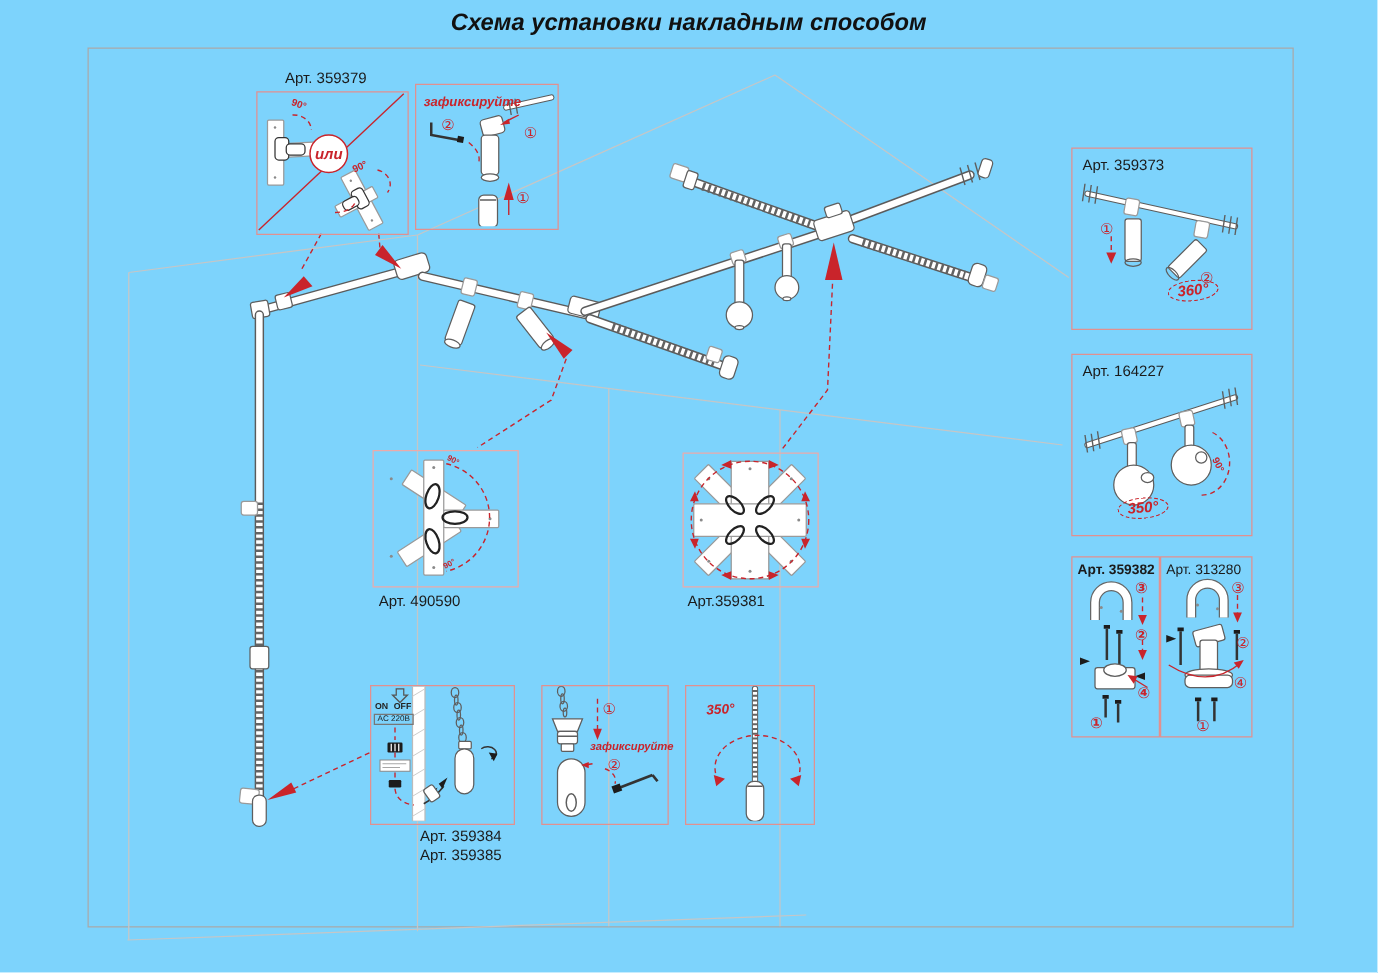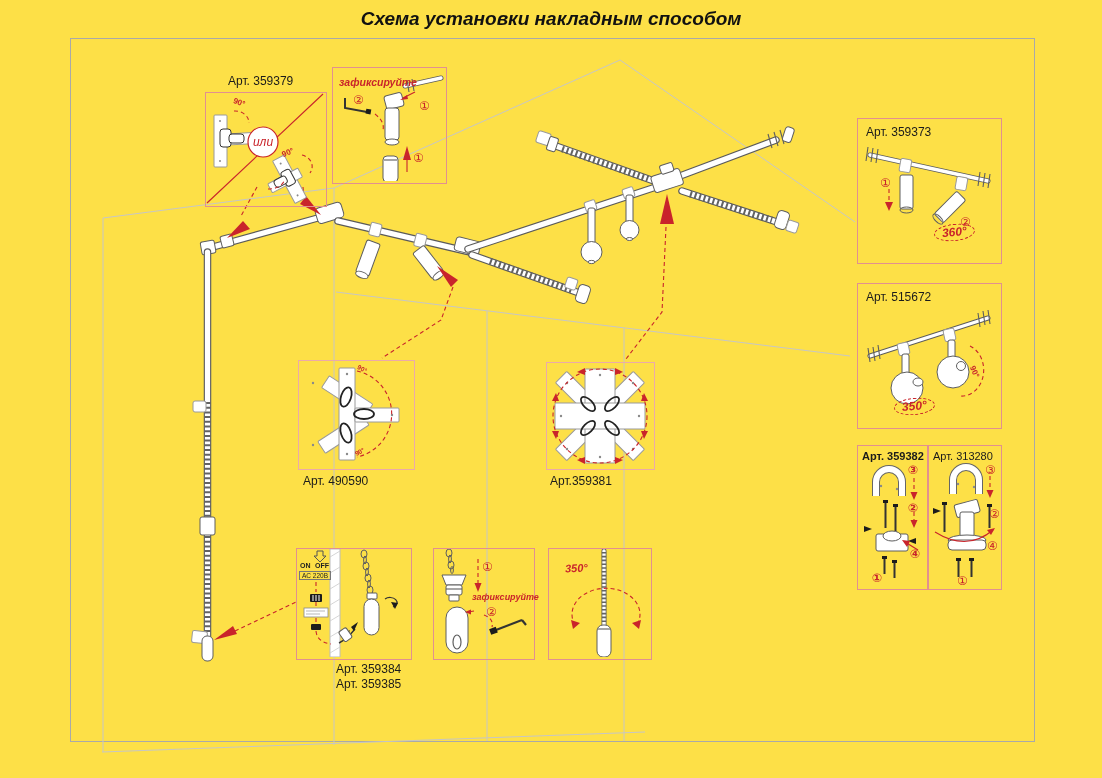--- a/index.html
+++ b/index.html
@@ -1,35 +1,35 @@
 <!DOCTYPE html>
 <html style="--accent-red: #c9242b; --box-border: #e2908f; --line-gray: #c6c6c6; --ink: #1b1b1b;"><head>
 <meta charset="utf-8">
 <style>
   :root{
     --accent-red:#c9242b; --box-border:#e2908f; --line-gray:#c6c6c6; --ink:#1b1b1b;
   }
   html,body{margin:0;padding:0;background:#fff;}
-  #page{position:relative;width:1102px;height:778px;background:#fde047;overflow:hidden;
+  #page{position:relative;width:1102px;height:778px;background:#7dd3fc;overflow:hidden;
         font-family:"Liberation Sans","DejaVu Sans",sans-serif;}
   #title{position:absolute;top:8px;left:0;width:100%;text-align:center;
          font-size:19px;font-weight:bold;font-style:italic;color:#111;}
   #frame{position:absolute;left:70px;top:38px;width:963px;height:702px;border:1px solid #a9a9a9;}
   #scene{position:absolute;left:0;top:0;z-index:1;}
   .callout{position:absolute;border:1px solid var(--box-border);z-index:2;}
   .wrap{position:absolute;z-index:2;}
   .wrap .callout{z-index:2;}
   .cell-label{position:absolute;font-size:12px;color:var(--ink);white-space:nowrap;}
   .red-italic{position:absolute;color:var(--accent-red);font-style:italic;font-weight:bold;
               font-size:10.5px;white-space:nowrap;line-height:1;}
   .num{position:absolute;color:var(--accent-red);font-size:12px;line-height:1;white-space:nowrap;}
   .pill{position:absolute;color:var(--accent-red);font-weight:bold;font-style:italic;font-size:12px;
         border:1px dashed var(--accent-red);border-radius:50%;padding:1px 7px;white-space:nowrap;line-height:1.1;}
   .ang{position:absolute;color:var(--accent-red);font-size:8px;font-weight:bold;line-height:1;white-space:nowrap;}
-  .or-badge{position:absolute;color:var(--accent-red);font-style:italic;font-weight:normal;font-size:12px;
+  .or-badge{position:absolute;color:var(--accent-red);font-style:italic;font-weight:bold;font-size:12px;
             transform:translate(-50%,-50%);}
   #warning{position:absolute;left:752px;top:642px;width:292px;text-align:center;z-index:2;
            font-weight:bold;font-style:italic;font-size:13.5px;line-height:16.5px;color:#111;}
   #warning span{display:block;}
   svg{display:block;}
   
   .room{stroke:var(--line-gray);stroke-width:1;fill:none;}
   .to{stroke:#5b5b5b;stroke-width:7.5;stroke-linecap:round;fill:none;}
   .ti{stroke:#fff;stroke-width:5.2;stroke-linecap:round;fill:none;}
   .coil{stroke:#636363;stroke-width:6.6;stroke-dasharray:2 2.7;fill:none;}
@@ -167,21 +167,21 @@
 
     <g>
       <polyline class="rd" points="257,187 241,216"></polyline>
       <polyline class="rd" points="303,187 304,199"></polyline>
       <polyline class="rd" points="453,287 441,320 382,358"></polyline>
       <polyline class="rd" points="666,227 662,312 626,359"></polyline>
       <polyline class="rd" points="235,631 296,602"></polyline>
     </g>
   </svg>
 
-  <div class="wrap" style="left:205px;top:55px;width:120px;height:131px;margin-top:19px;">
+  <div class="wrap" style="left:205px;top:55px;width:120px;height:131px;">
     <span class="cell-label" style="left:23px;top:0;">Арт. 359379</span>
     <div class="callout" style="left:0;top:18px;width:120px;height:113px;">
       <svg width="118" height="111" viewBox="0 0 118 111">
         <line class="rs" x1="117" y1="1" x2="1" y2="110"></line>
         <g>
           <rect class="partl" x="8" y="22" width="13" height="52" rx="1"></rect>
           <rect class="partl" x="20" y="40" width="37" height="11" rx="1" transform="rotate(-3 38 45)"></rect>
           <circle class="hole" cx="14" cy="28" r="1"></circle>
             <circle class="hole" cx="14" cy="68" r="1"></circle>
           <circle class="hole" cx="50" cy="45" r="1"></circle>
@@ -280,21 +280,21 @@
       <rect class="partl" x="40" y="59" width="11" height="12" rx="2" transform="rotate(-12 45 65)"></rect>
       <rect class="part" x="44" y="70" width="7" height="20" rx="2"></rect>
       <circle class="part" cx="49" cy="104" r="16"></circle>
       <ellipse class="part" cx="60" cy="98" rx="5" ry="4"></ellipse>
       <rect class="partl" x="86" y="45" width="11" height="12" rx="2" transform="rotate(-12 91 51)"></rect>
       <rect class="part" x="90" y="56" width="7" height="18" rx="2"></rect>
       <circle class="part" cx="95" cy="88" r="16"></circle>
       <circle class="part" cx="103" cy="82" r="4.5"></circle>
       <path class="rd" d="M112,62 A22,26 0 0 1 102,112"></path>
     </svg>
-    <span class="cell-label" style="left:8px;top:6px;">Арт. 515672</span>
+    <span class="cell-label" style="left:8px;top:6px;">Арт. 164227</span>
     <span class="ang" style="left:110px;top:84px;transform:rotate(65deg);">90°</span>
     <span class="pill" style="left:36px;top:114px;transform:rotate(-5deg);">350°</span>
   </div>
 
   <div class="callout" style="left:857px;top:445px;width:69px;height:143px;font-weight:bold;">
     <svg width="67" height="141" viewBox="0 0 67 141">
       <path class="band" d="M18,50 V36 A13,13 0 0 1 44,36 V50"></path>
       <path class="bandw" d="M18,50 V36 A13,13 0 0 1 44,36 V50"></path>
       <circle class="hole" cx="23" cy="40" r="1.2"></circle>
         <circle class="hole" cx="39" cy="43" r="1.2"></circle>

